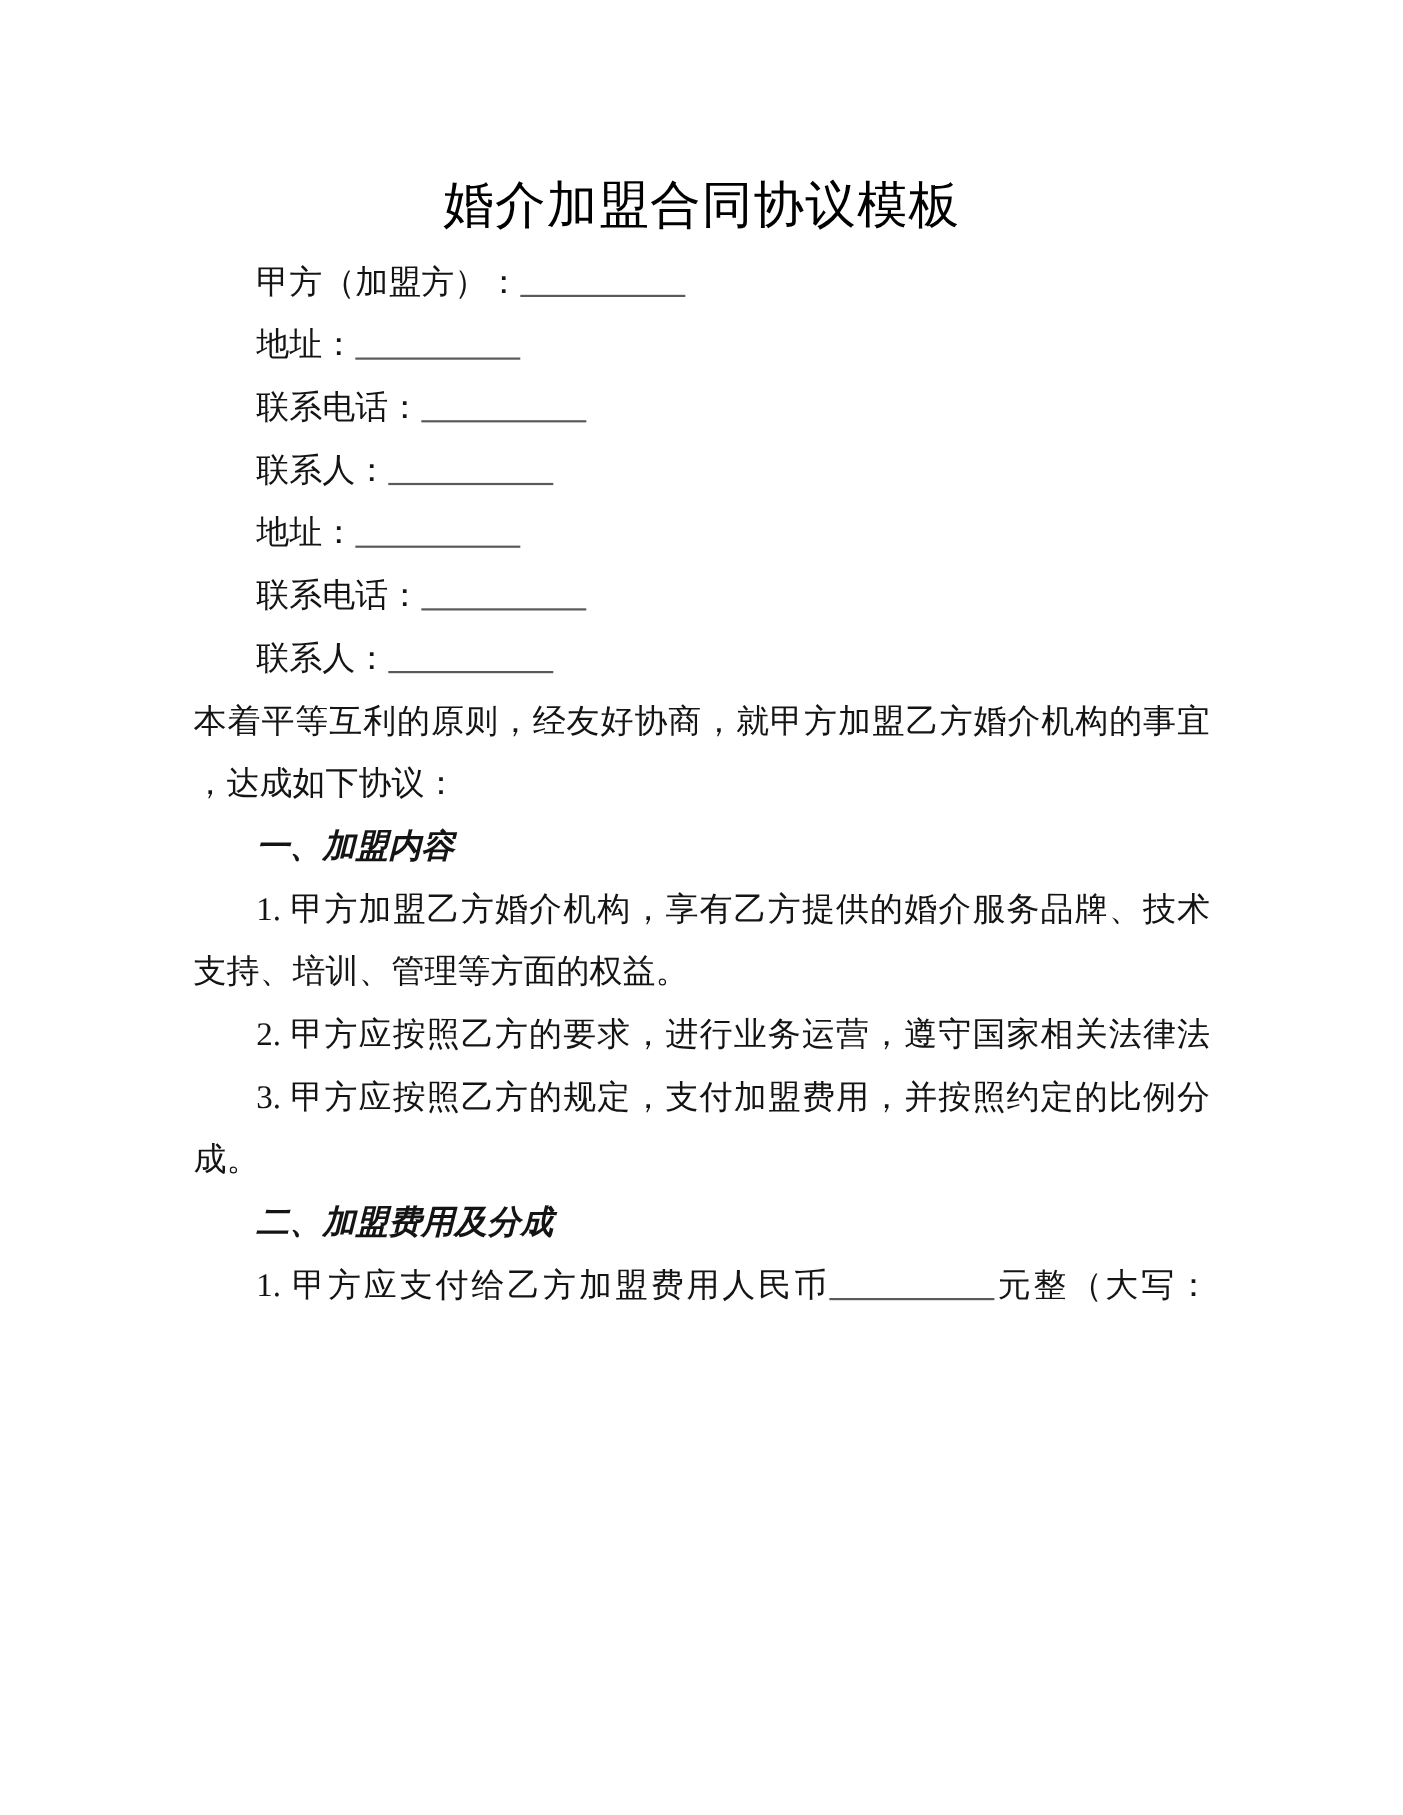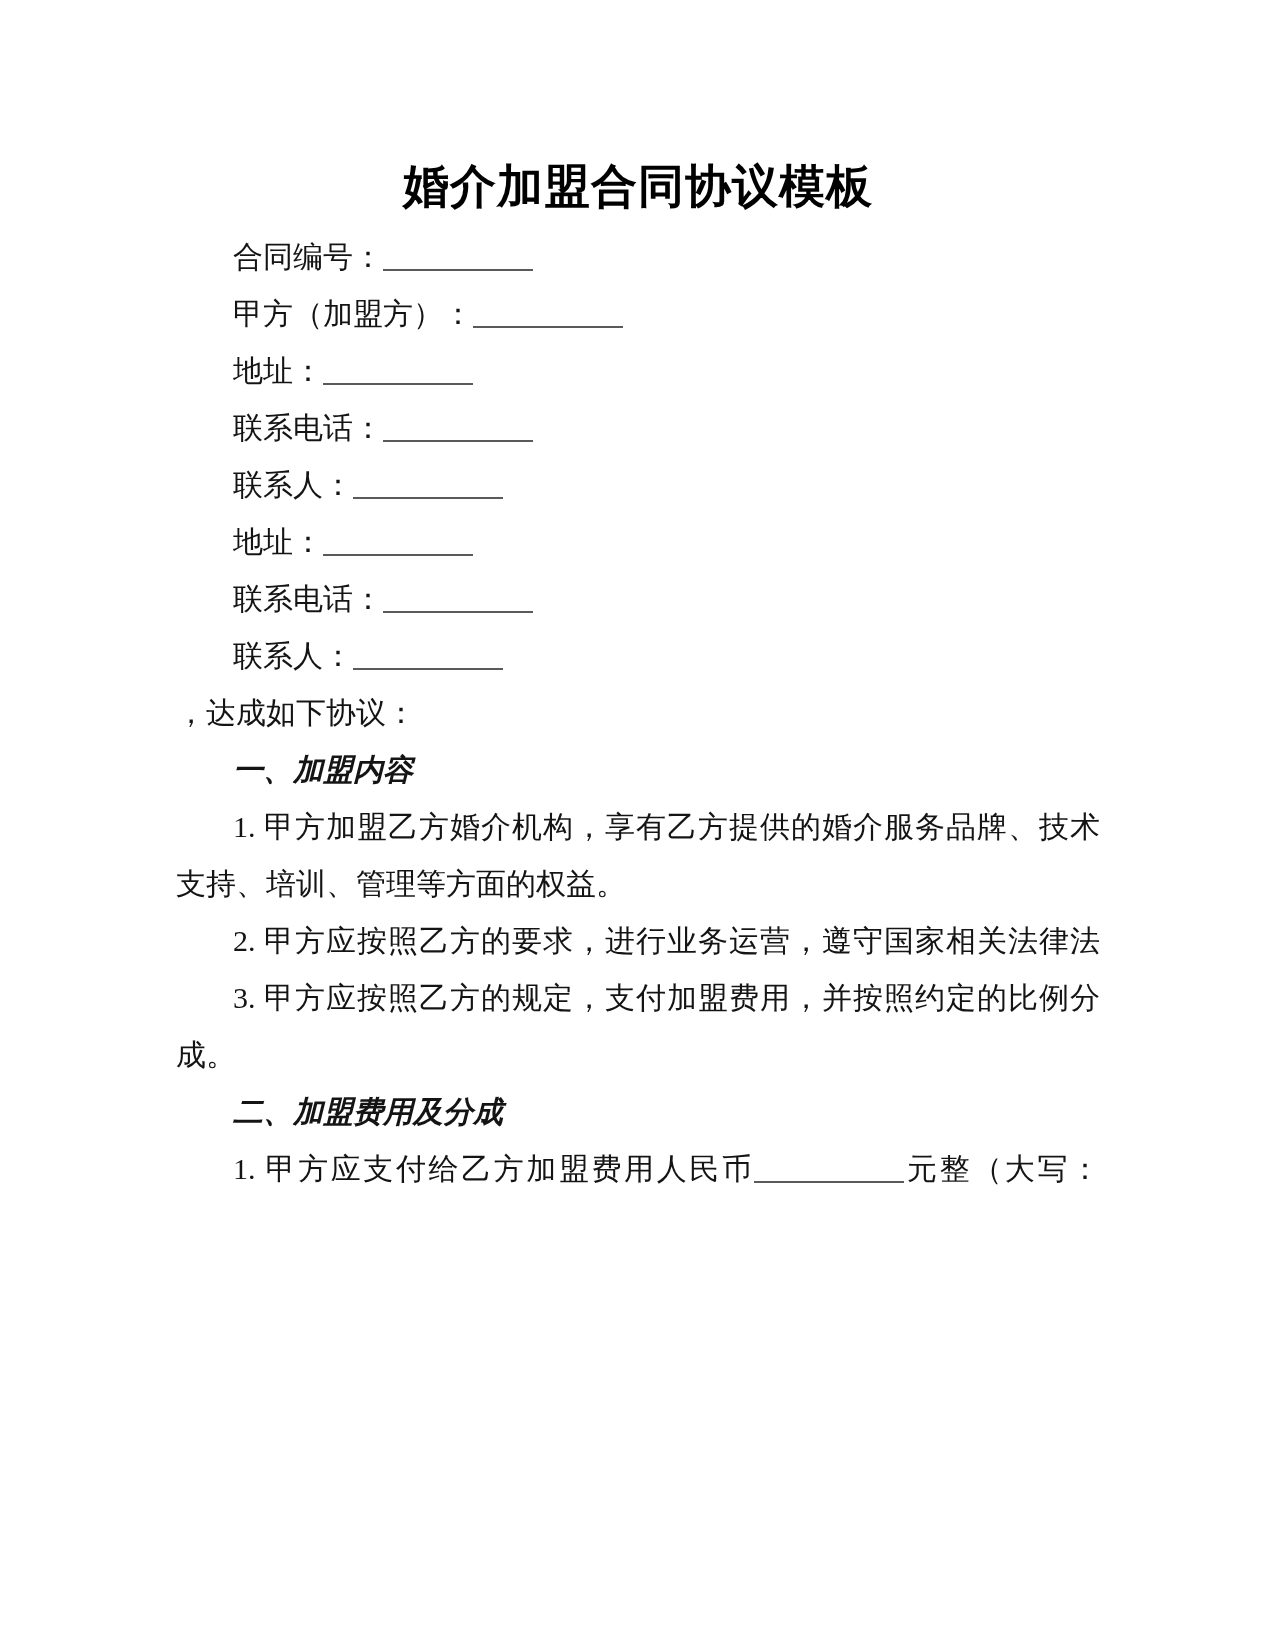--- a/index.html
+++ b/index.html
@@ -15,21 +15,21 @@
     color: #141414;
     font-family: "Liberation Serif", "DejaVu Serif", serif;
     overflow: hidden;
     box-sizing: border-box;
     padding: 154px 175px 0 176px;
   }
   .title {
     margin: 0 0 8px 0;
     font-size: 46px;
     line-height: 66px;
-    font-weight: 700;
+    font-weight: 400;
     letter-spacing: 1px;
     text-align: center;
     color: #000000;
   }
   .doc-body {
     font-size: 30px;
     line-height: 57px;
   }
   .line {
     min-height: 57px;
@@ -52,28 +52,28 @@
     border-bottom: 2px solid #5a5a5a;
     vertical-align: -4px;
   }
 </style>
 </head>
 <body>
 
 <div class="page">
   <h1 class="title">婚介加盟合同协议模板</h1>
   <div class="doc-body" id="doc-body">
-      <div class="line indent"><span>合同编号：</span><span class="blank"></span></div>
       <div class="line indent"><span>甲方（加盟方）：</span><span class="blank"></span></div>
       <div class="line indent"><span>地址：</span><span class="blank"></span></div>
       <div class="line indent"><span>联系电话：</span><span class="blank"></span></div>
       <div class="line indent"><span>联系人：</span><span class="blank"></span></div>
       <div class="line indent"><span>地址：</span><span class="blank"></span></div>
       <div class="line indent"><span>联系电话：</span><span class="blank"></span></div>
       <div class="line indent"><span>联系人：</span><span class="blank"></span></div>
+      <div class="line fill">本着平等互利的原则，经友好协商，就甲方加盟乙方婚介机构的事宜</div>
       <div class="line">，达成如下协议：</div>
       <div class="line heading indent">一、加盟内容</div>
       <div class="line fill indent">1. 甲方加盟乙方婚介机构，享有乙方提供的婚介服务品牌、技术</div>
       <div class="line">支持、培训、管理等方面的权益。</div>
       <div class="line fill indent">2. 甲方应按照乙方的要求，进行业务运营，遵守国家相关法律法</div>
       <div class="line fill indent">3. 甲方应按照乙方的规定，支付加盟费用，并按照约定的比例分</div>
       <div class="line">成。</div>
       <div class="line heading indent">二、加盟费用及分成</div>
       <div class="line fill indent"><span>1. 甲方应支付给乙方加盟费用人民币</span><span class="blank"></span><span>元整（大写：</span></div>
     </div>

